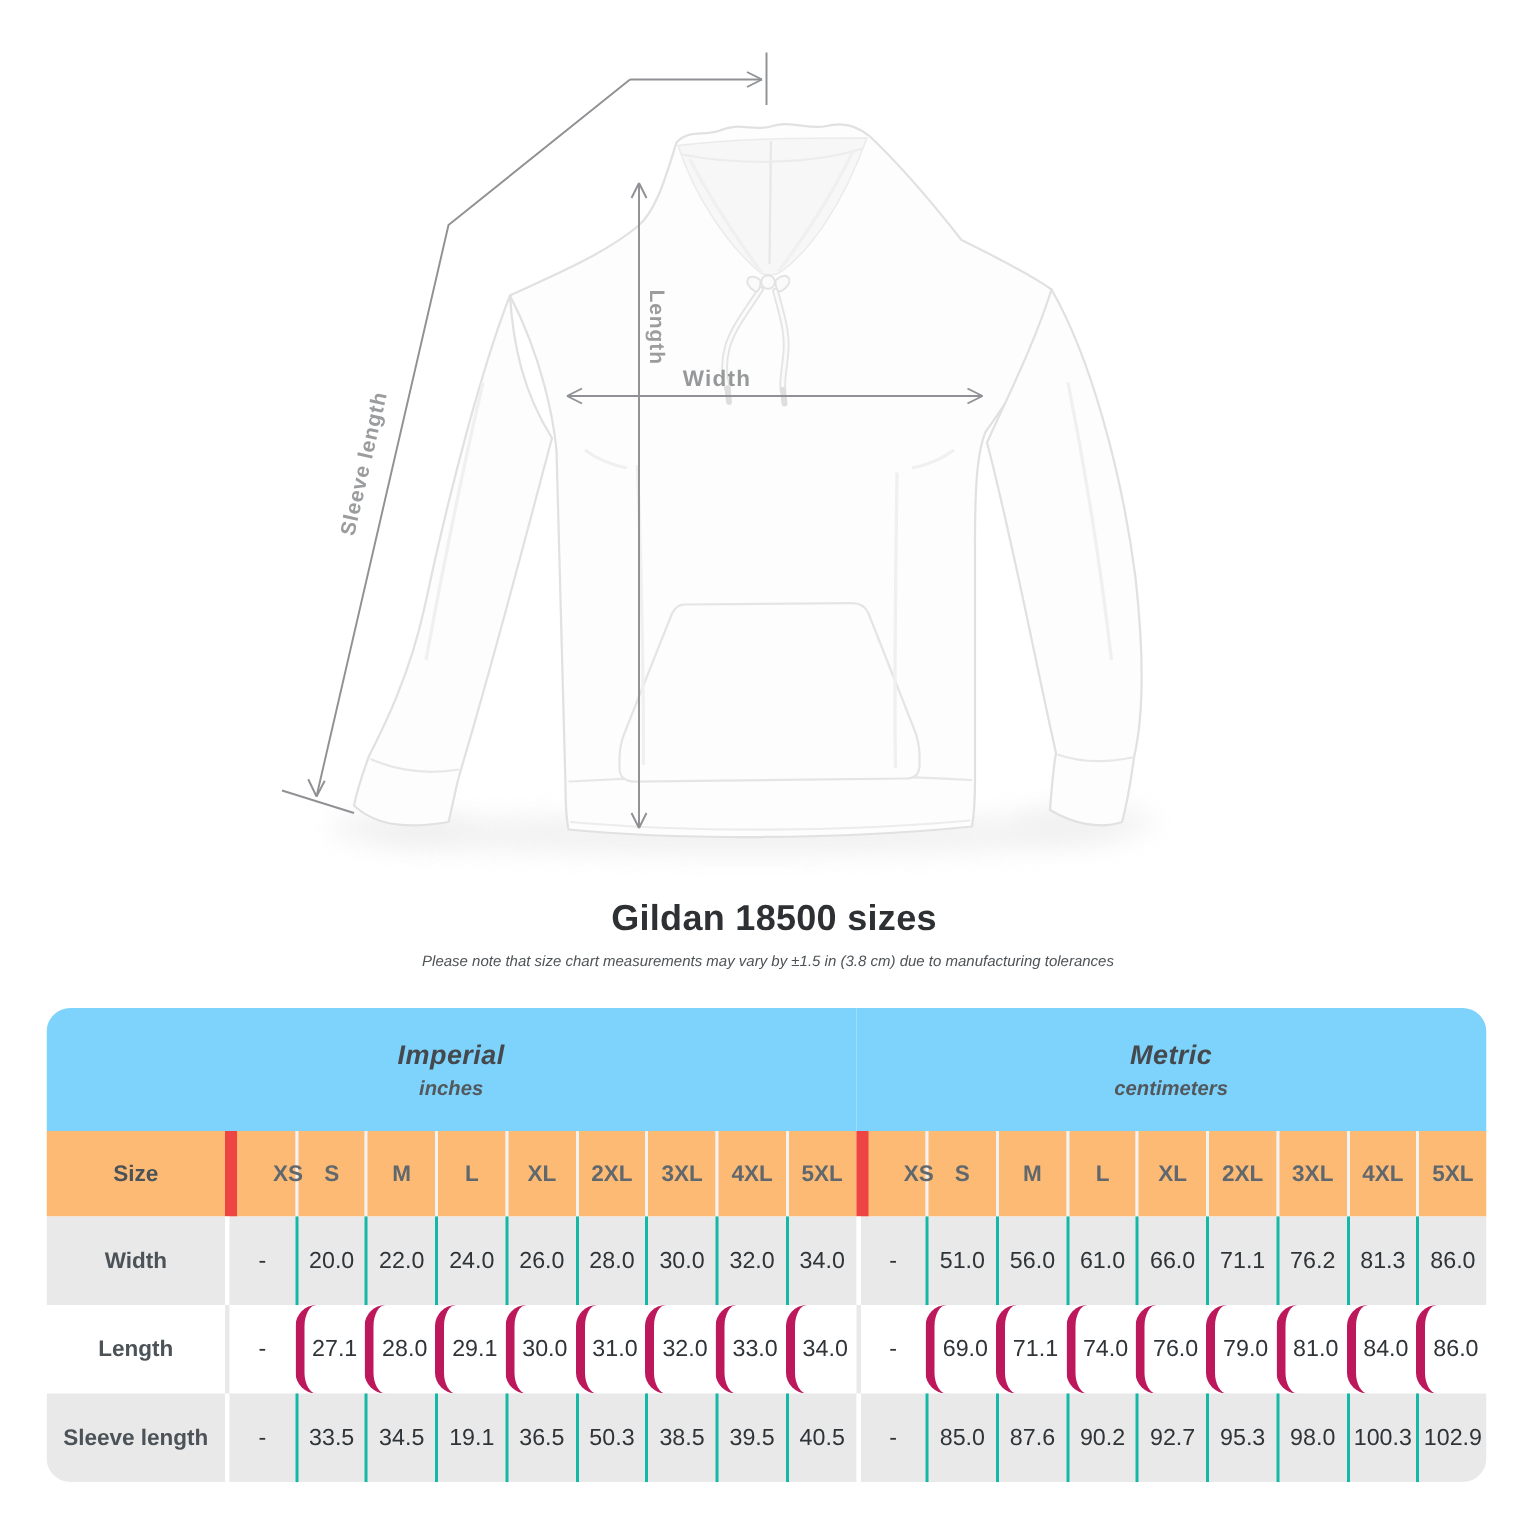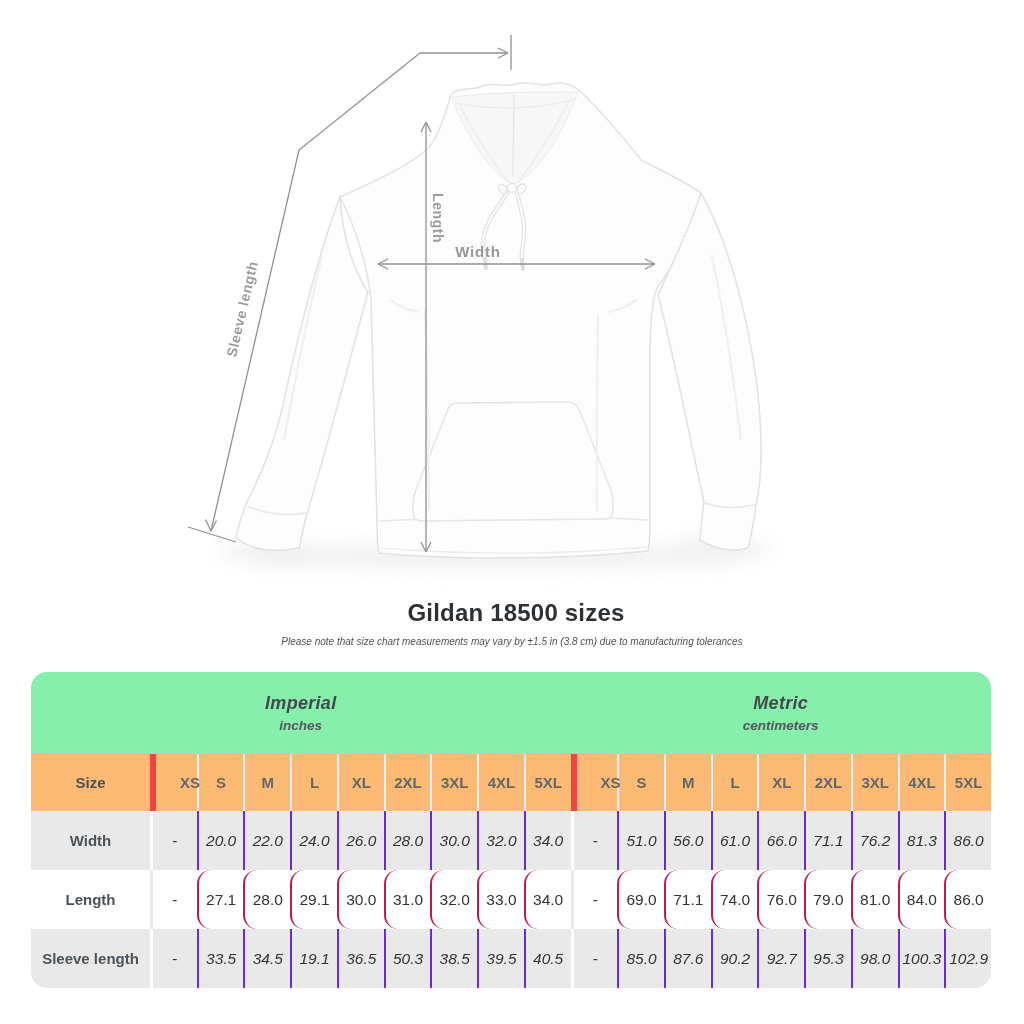--- a/index.html
+++ b/index.html
@@ -24,36 +24,36 @@
   .title{position:absolute;top:599px;left:4px;width:100%;text-align:center;
     font-size:24px;font-weight:700;color:#2e3134;letter-spacing:.2px;}
   .note{position:absolute;top:636px;left:0;width:100%;text-align:center;
     font-size:10px;font-style:italic;color:#4d5256;}
   
   .table-wrap{position:absolute;left:31px;top:672px;width:960px;
     border-radius:16px;overflow:hidden;}
   table{width:100%;border-collapse:separate;border-spacing:0;table-layout:fixed;}
   th,td{padding:0;text-align:center;vertical-align:middle;}
   col.col-lbl{width:12.4%;}
-  .band{background:#86efac;height:82px;vertical-align:middle;}
+  .band{background:#7dd3fc;height:82px;vertical-align:middle;}
   .unit{font-size:18px;font-weight:700;font-style:italic;color:#45494d;letter-spacing:.3px;}
   .unit-sub{font-size:13.5px;font-style:italic;color:#53585c;margin-top:4px;}
   .size-row th{background:#fdba74;height:57px;}
   .sz{font-size:15px;font-weight:700;color:#61686d;}
   .lbl{font-size:15px;font-weight:700;color:#4c5358;}
   .val{font-size:15.5px;font-weight:400;color:#2f3438;}
   tbody tr{height:59px;}
   tr.g th,tr.g td{background:#e9e9e9;}
   tr.w th,tr.w td{background:#ffffff;}
-  .size-row .b1{border-left:6px solid #ef4444;padding-left:24px;}
+  .size-row .b1{border-left:8px solid #ef4444;padding-left:24px;}
   .size-row .b2{border-left:2px solid #f2f2f2;}
   tr.g .b1{border-left:3px solid #ffffff;}
-  tr.g .b2{border-left:2px solid #6d28d9;font-style:italic;}
+  tr.g .b2{border-left:2px solid #14b8a6;}
   tr.w .b1{border-left:3px solid #e9e9e9;}
-  tr.w .b2{border-left:2px solid #be185d;border-radius:14px;}
+  tr.w .b2{border-left:6px solid #be185d;border-radius:14px;}
 </style>
 </head>
 <body>
 
 <div class="diagram">
 <svg width="1024" height="600" viewBox="0 0 1024 600">
 
   <g>
     <ellipse class="soft" cx="498" cy="556" rx="250" ry="13" fill="#ededed" opacity="0.8"></ellipse>
     <ellipse class="soft" cx="268" cy="552" rx="48" ry="10" fill="#ededed" opacity="0.8"></ellipse>

